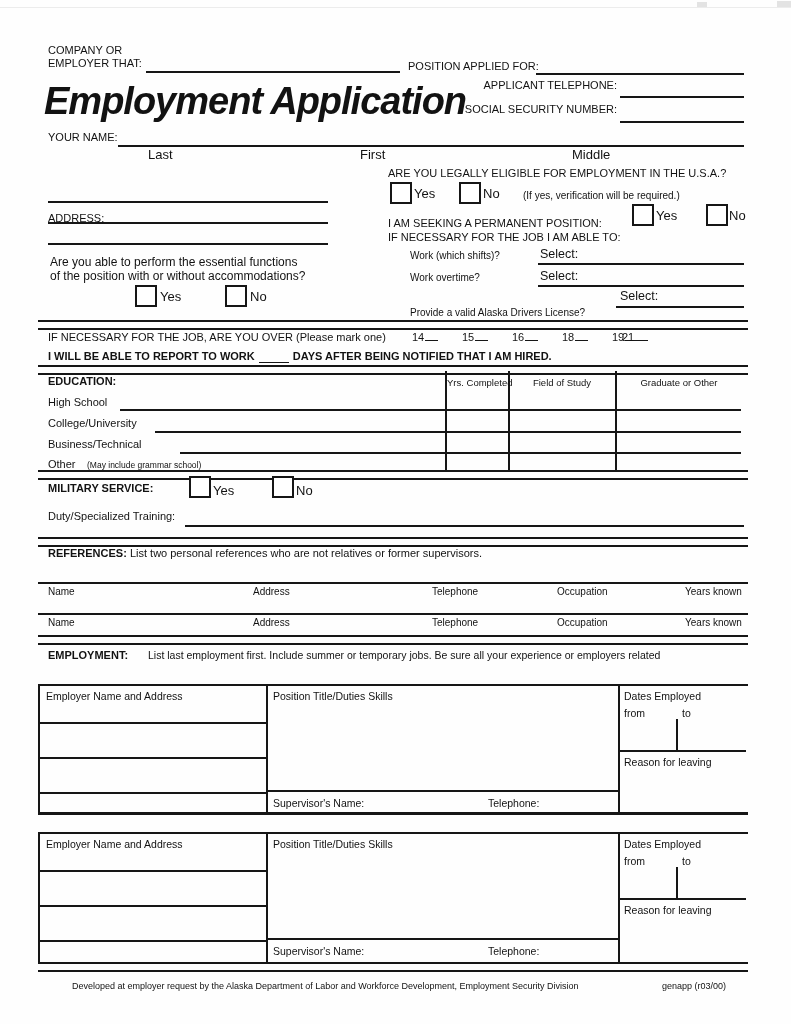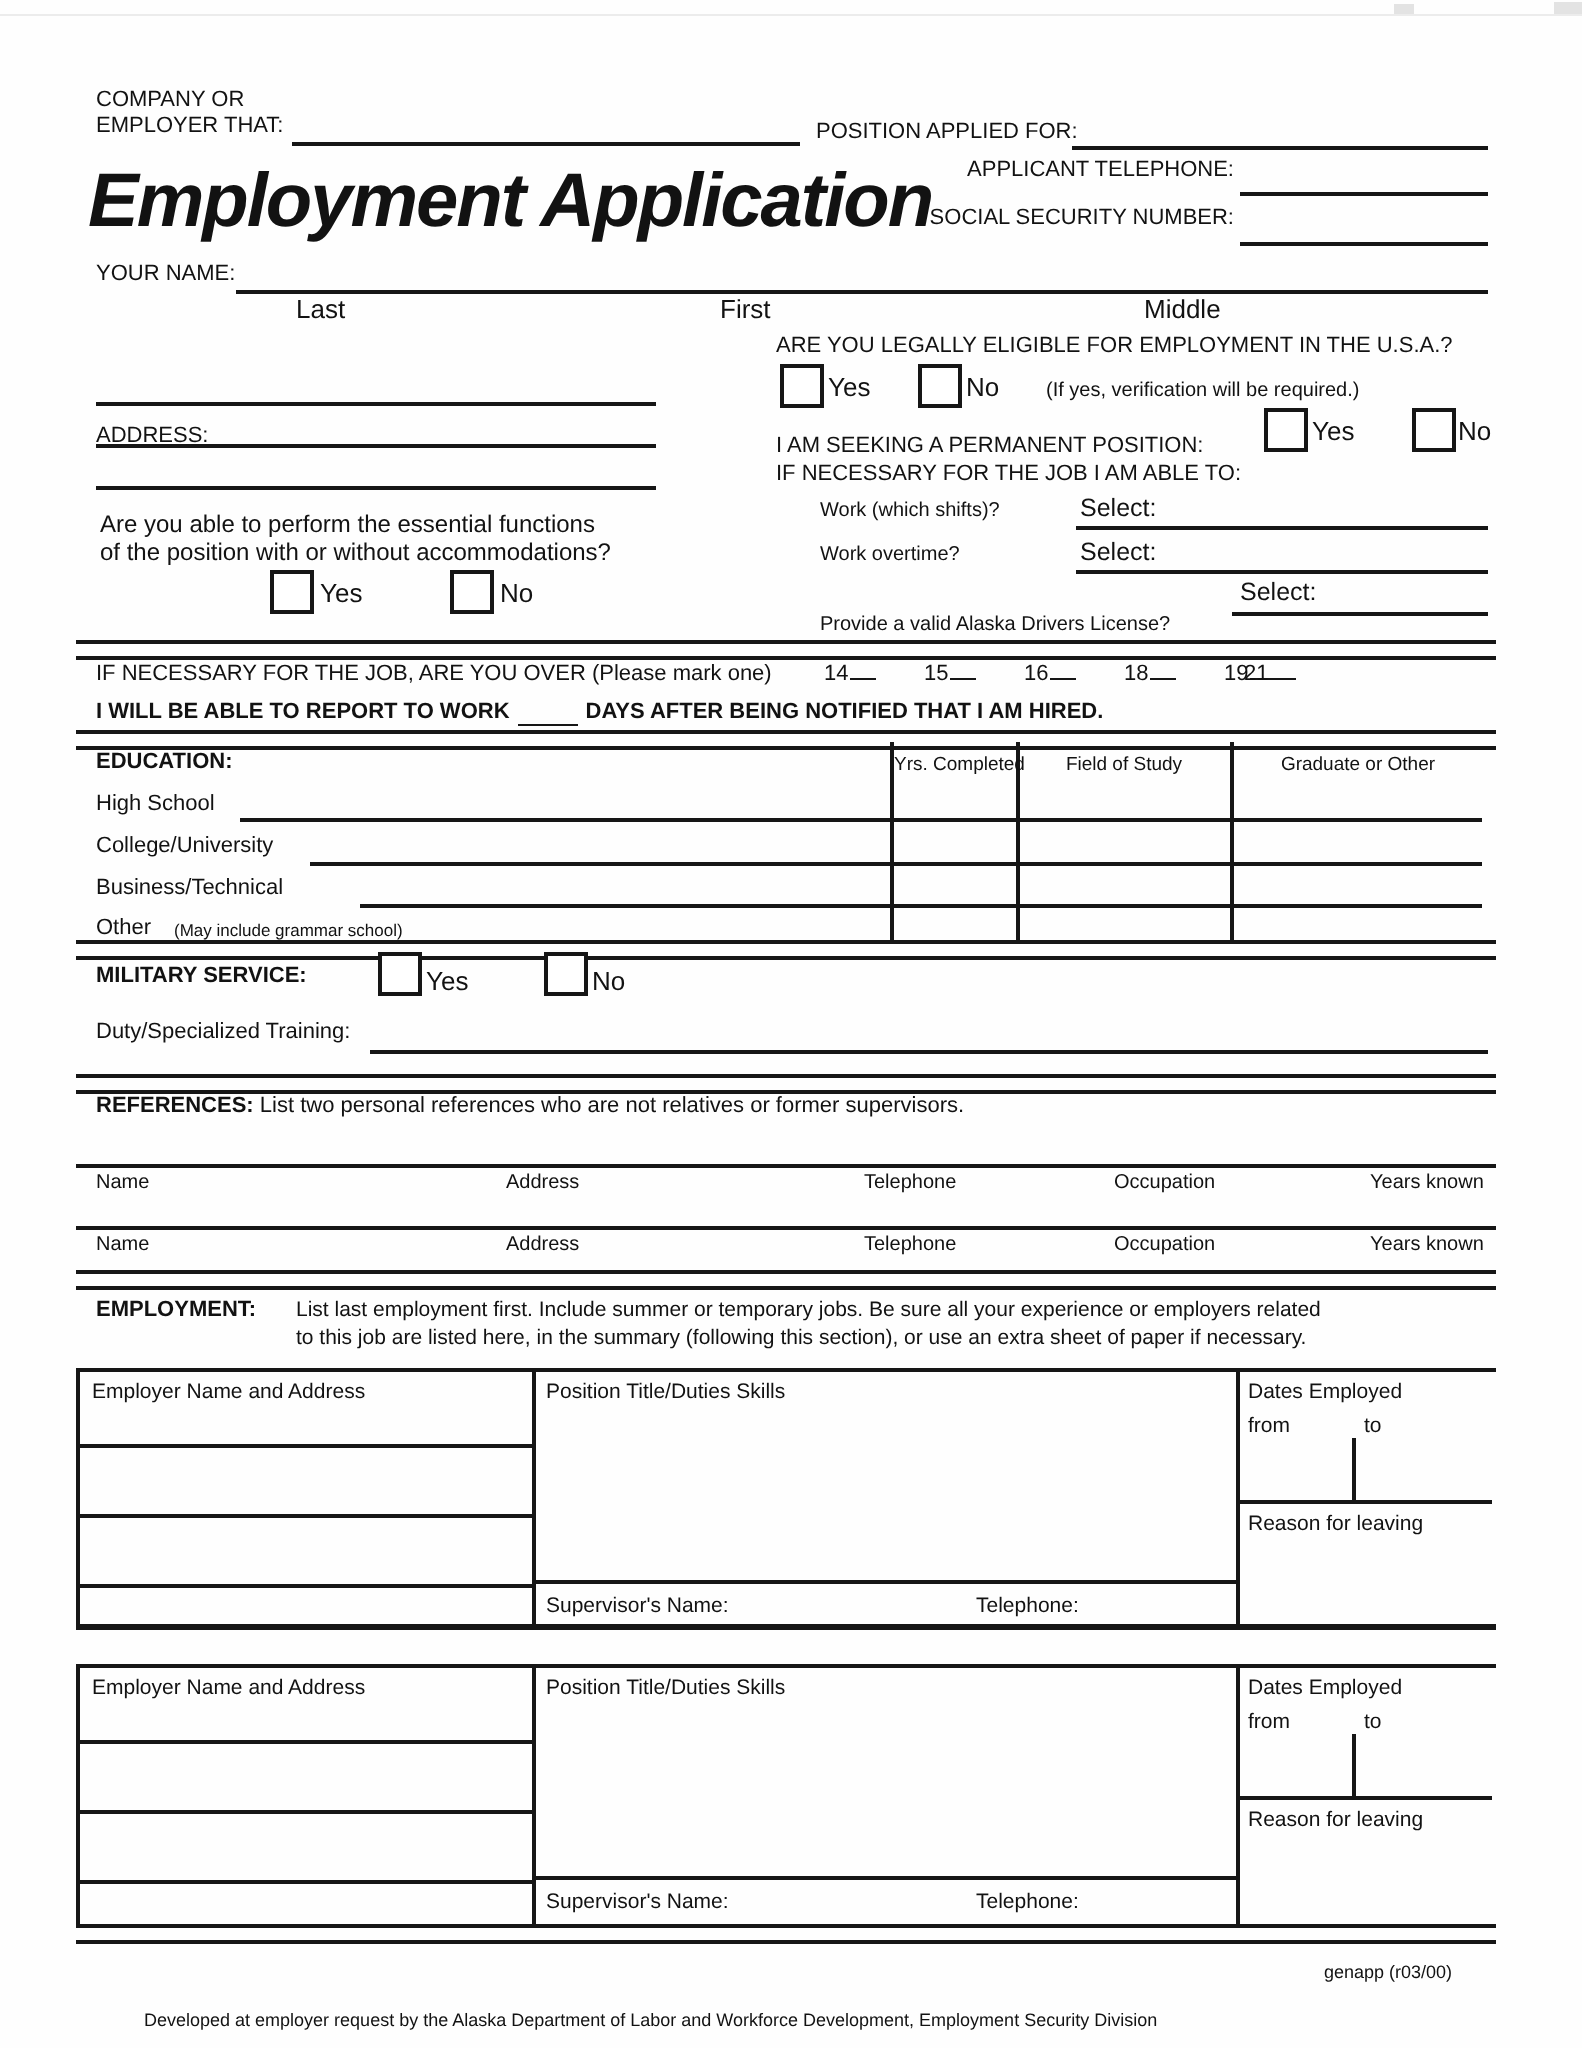--- a/index.html
+++ b/index.html
@@ -159,21 +159,20 @@
   <div class="t sm" style="left:48px;top:617px;">Name</div>
   <div class="t sm" style="left:253px;top:617px;">Address</div>
   <div class="t sm" style="left:432px;top:617px;">Telephone</div>
   <div class="t sm" style="left:557px;top:617px;">Occupation</div>
   <div class="t sm" style="left:685px;top:617px;">Years known</div>
 
   <div class="dln" style="left:38px;top:635px;width:710px;"></div>
 
   <div class="t b" style="left:48px;top:649px;">EMPLOYMENT:</div>
   <div class="t sm" style="left:148px;top:649px;font-size:10.5px;">List last employment first. Include summer or temporary jobs. Be sure all your experience or employers related</div>
-  <div class="t sm" style="left:148px;top:663px;font-size:10.5px;">to this job are listed here, in the summary (following this section), or use an extra sheet of paper if necessary.</div>
 
   <div class="ln" style="left:38px;top:684px;width:710px;"></div>
   <div class="vln" style="left:38px;top:684px;height:130px;"></div>
   <div class="vln" style="left:266px;top:684px;height:130px;"></div>
   <div class="vln" style="left:618px;top:684px;height:130px;"></div>
   <div class="ln thick" style="left:38px;top:812px;width:710px;"></div>
 
   <div class="t sm" style="left:46px;top:690px;font-size:10.5px;">Employer Name and Address</div>
   <div class="t sm" style="left:273px;top:690px;font-size:10.5px;">Position Title/Duties Skills</div>
   <div class="t sm" style="left:624px;top:690px;font-size:10.5px;">Dates Employed</div>
@@ -208,16 +207,16 @@
   <div class="ln thin" style="left:38px;top:870px;width:228px;"></div>
   <div class="ln thin" style="left:38px;top:905px;width:228px;"></div>
   <div class="ln thin" style="left:38px;top:940px;width:228px;"></div>
 
   <div class="ln" style="left:266px;top:938px;width:352px;"></div>
   <div class="t sm" style="left:273px;top:945px;font-size:10.5px;">Supervisor's Name:</div>
   <div class="t sm" style="left:488px;top:945px;font-size:10.5px;">Telephone:</div>
 
   <div class="dln" style="left:38px;top:962px;width:710px;"></div>
 
-  <div class="t" style="left:72px;top:981px;font-size:9px;margin-top:24px;">Developed at employer request by the Alaska Department of Labor and Workforce Development, Employment Security Division</div>
+  <div class="t" style="left:72px;top:981px;font-size:9px;">Developed at employer request by the Alaska Department of Labor and Workforce Development, Employment Security Division</div>
   <div class="t" style="left:662px;top:981px;font-size:9px;">genapp (r03/00)</div>
 
 </div>
 
 </body></html>

